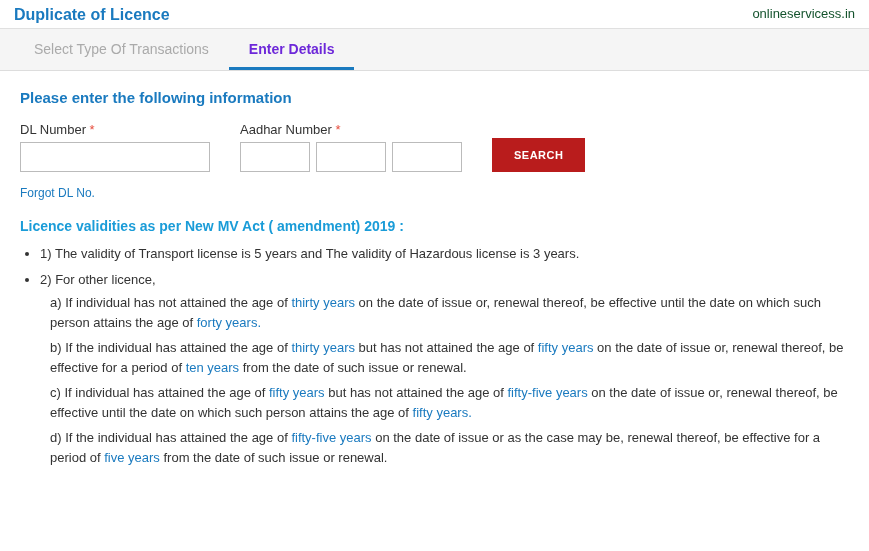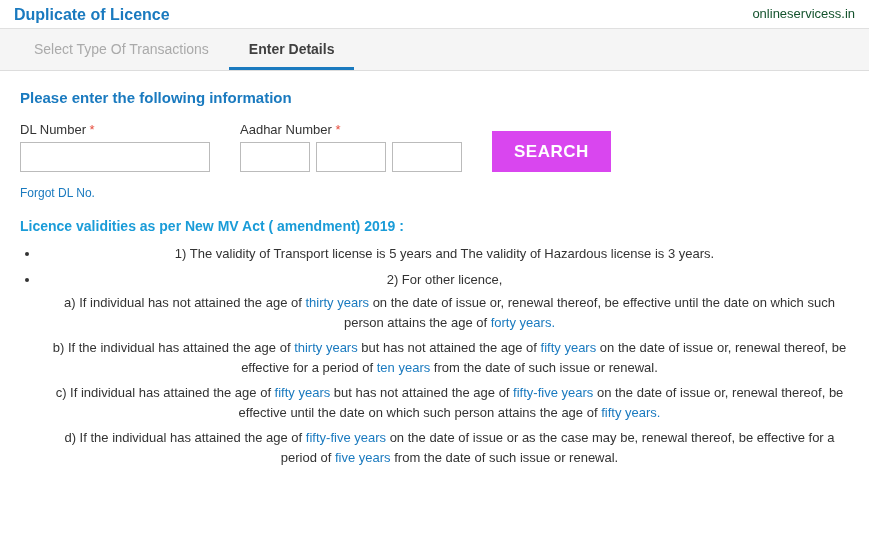--- a/index.html
+++ b/index.html
@@ -44,21 +44,21 @@
       cursor: pointer;
       color: #888;
       border-bottom: 3px solid transparent;
       background: transparent;
       border-top: none;
       border-left: none;
       border-right: none;
       outline: none;
     }
     .tab.active {
-      color: #404040;
+      color: #6d28d9;
       border-bottom: 3px solid #1a7abf;
       font-weight: 600;
     }
     .tab.inactive {
       color: #aaa;
     }
     .content-area {
       padding: 18px 20px 10px 20px;
     }
     .section-heading {
@@ -98,28 +98,28 @@
       gap: 6px;
     }
     .aadhar-input {
       width: 70px;
       height: 30px;
       border: 1px solid #bbb;
       padding: 4px 6px;
       font-size: 13px;
     }
     .search-btn {
-      background: #d946ef;
+      background: #b91c1c;
       color: #fff;
       border: none;
       padding: 7px 22px;
-      font-size: 17px;
+      font-size: 11px;
       font-weight: bold;
       cursor: pointer;
-      height: 41px;
+      height: 34px;
       letter-spacing: 0.5px;
       text-transform: uppercase;
     }
     .forgot-link {
       color: #1a7abf;
       font-size: 12px;
       text-decoration: none;
       cursor: pointer;
       margin-top: 10px;
       display: inline-block;
@@ -129,21 +129,20 @@
     }
     .info-heading {
       color: #1a9cd8;
       font-size: 14px;
       font-weight: bold;
       margin-bottom: 10px;
     }
     ul.info-list {
       padding-left: 20px;
       margin: 0;
-      text-align: center;
     }
     ul.info-list > li {
       margin-bottom: 6px;
       line-height: 1.5;
       font-size: 13px;
     }
     .sub-items {
       padding-left: 10px;
       margin-top: 4px;
     }

